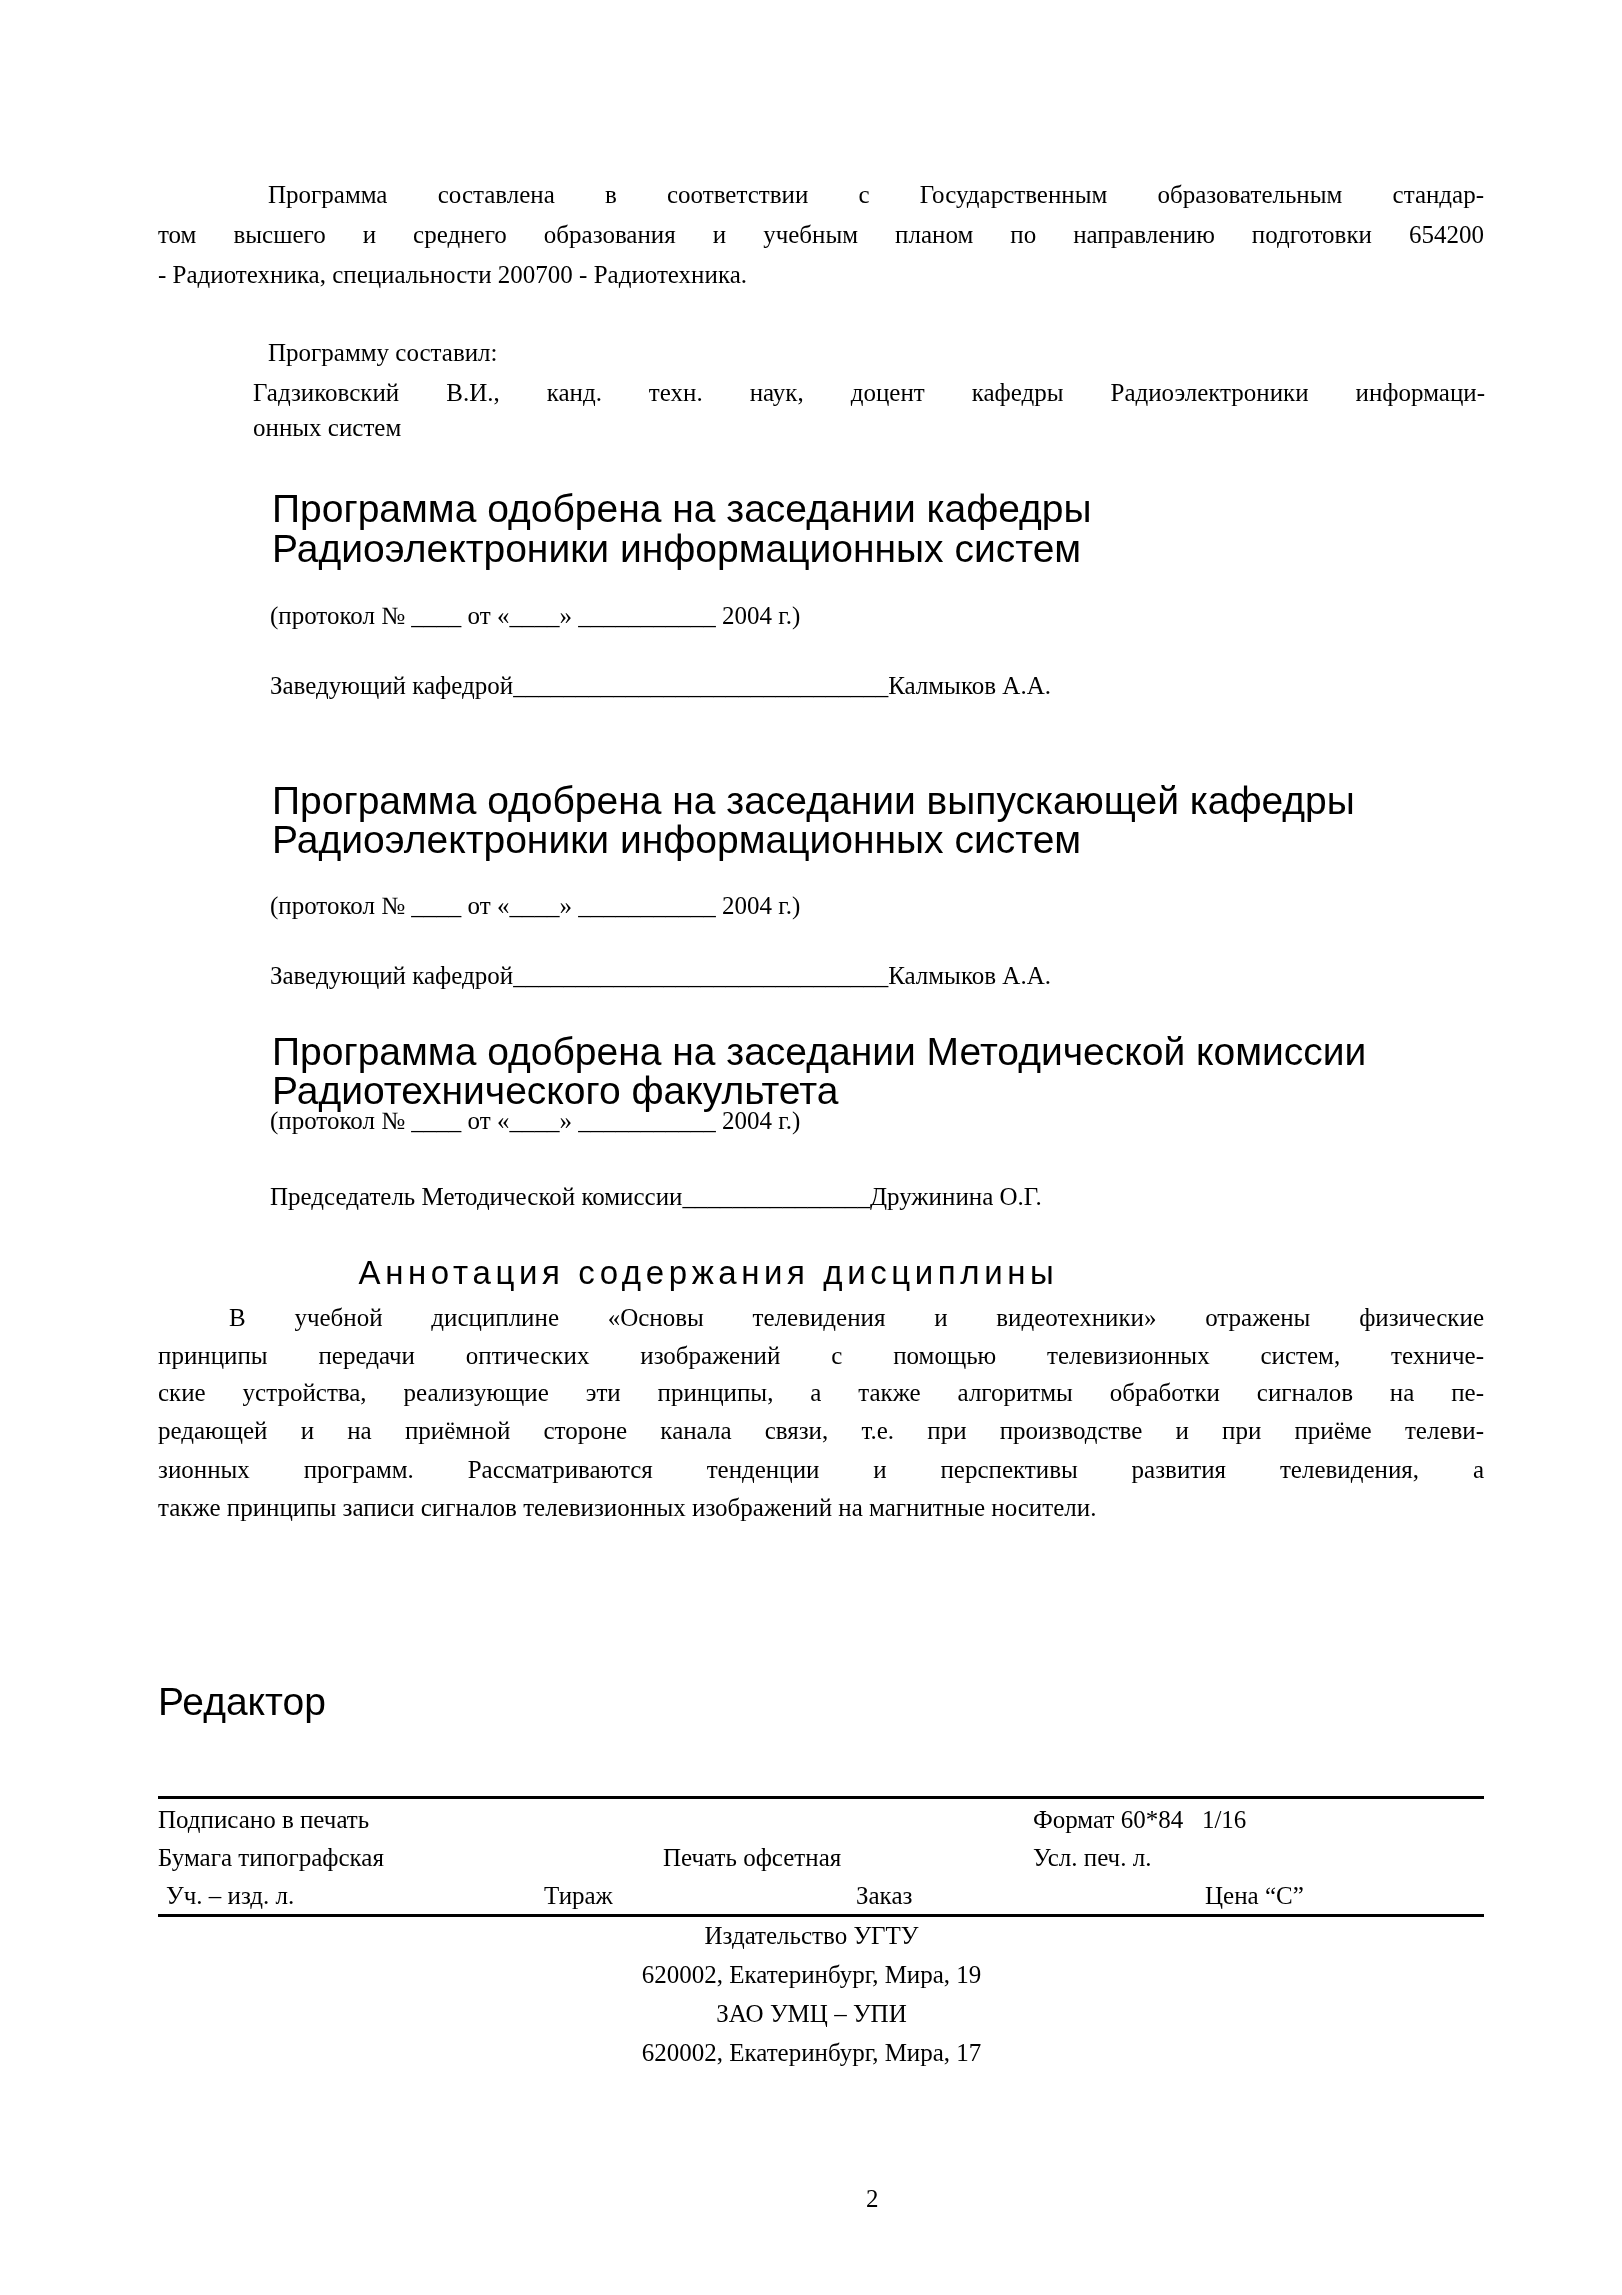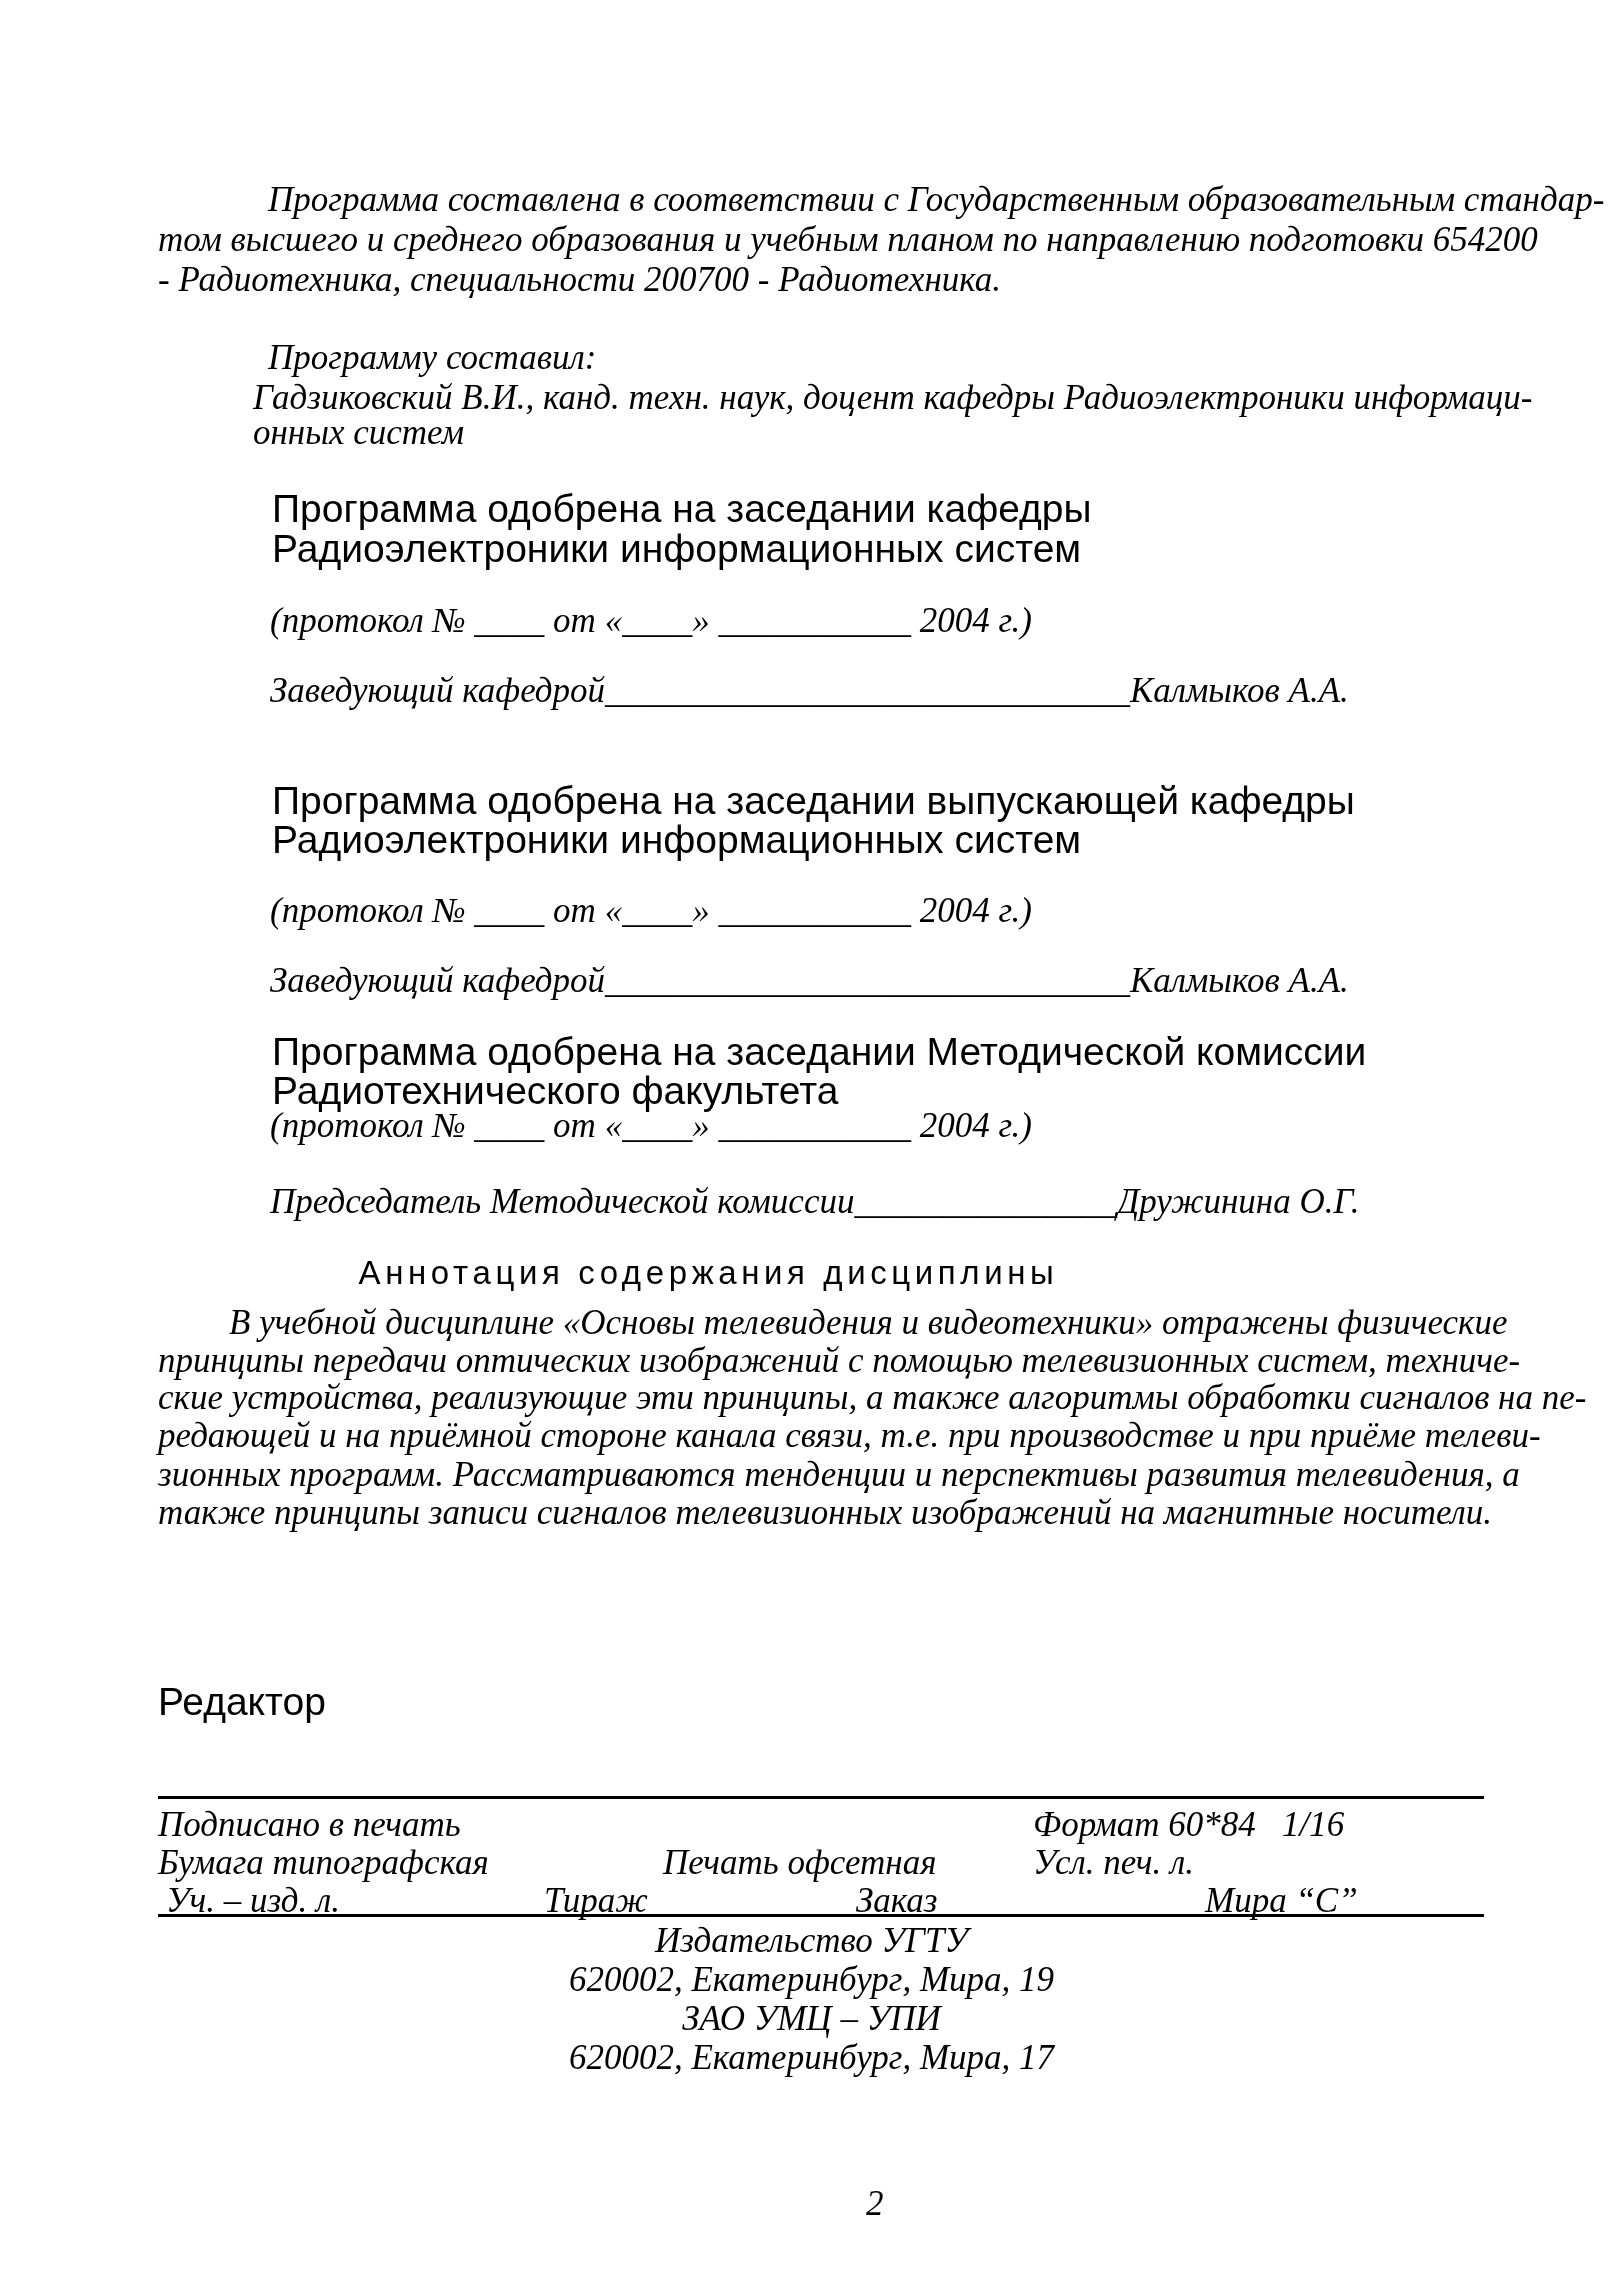--- a/index.html
+++ b/index.html
@@ -1,17 +1,17 @@
 <!DOCTYPE html>
 <html style="font-size:10.5px"><head>
 <meta charset="utf-8">
 <style>
   html, body { margin:0; padding:0; background:#ffffff; }
   body { width:1623px; height:2295px; position:relative; overflow:hidden; color:#000; }
-  .serif { font-family: "Liberation Serif", "DejaVu Serif", serif; font-size:35px;font-style:italic; }
+  .serif { font-family: "Liberation Serif", "DejaVu Serif", serif; font-size:25px; }
   .sans { font-family: "Liberation Sans", "DejaVu Sans", sans-serif; font-size:39px; }
   .line { position:absolute; white-space:nowrap; line-height:1; }
   .just { position:absolute; left:158px; width:1326px; text-align:justify; text-align-last:justify; white-space:nowrap; line-height:1; }
   .rule { position:absolute; left:158px; width:1326px; height:3.3px; background:#000; }
   .heading { position:absolute; left:0; width:1417px; text-align:center; font-family:"Liberation Sans","DejaVu Sans",sans-serif; font-size:33px; letter-spacing:4.6px; line-height:1; }
   .center { position:absolute; left:0; width:1623px; text-align:center; line-height:1; }
 </style>
 </head>
 <body>
 
@@ -56,21 +56,21 @@
 
 <div class="rule" style="top:1796px;"></div>
 <div class="line serif" style="left:158px; top:1807px;">Подписано в печать</div>
 <div class="line serif" style="left:1033px; top:1807px; white-space:pre;">Формат 60*84   1/16</div>
 <div class="line serif" style="left:158px; top:1845px;">Бумага типографская</div>
 <div class="line serif" style="left:663px; top:1845px;">Печать офсетная</div>
 <div class="line serif" style="left:1033px; top:1845px;">Усл. печ. л.</div>
 <div class="line serif" style="left:158px; top:1883px;margin-left:8px;">Уч. – изд. л.</div>
 <div class="line serif" style="left:544px; top:1883px;">Тираж</div>
 <div class="line serif" style="left:856px; top:1883px;">Заказ</div>
-<div class="line serif" style="left:1205px; top:1883px;">Мира “С”</div>
+<div class="line serif" style="left:1205px; top:1883px;">Цена “С”</div>
 <div class="rule" style="top:1914px;"></div>
 
 <div class="center serif" style="top:1923px;">Издательство УГТУ</div>
 <div class="center serif" style="top:1962px;">620002, Екатеринбург, Мира, 19</div>
 <div class="center serif" style="top:2001px;">ЗАО УМЦ – УПИ</div>
 <div class="center serif" style="top:2040px;">620002, Екатеринбург, Мира, 17</div>
 
 <div class="line serif" style="left:866px; top:2186px;">2</div>
 
 

